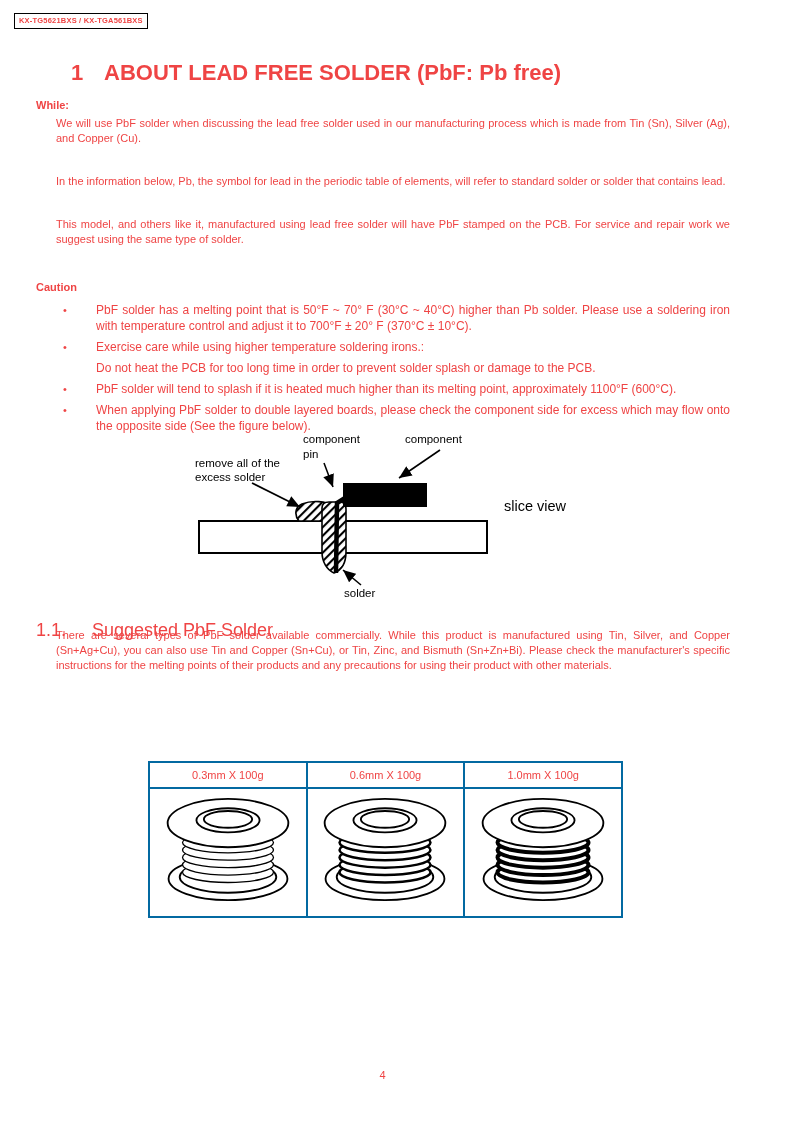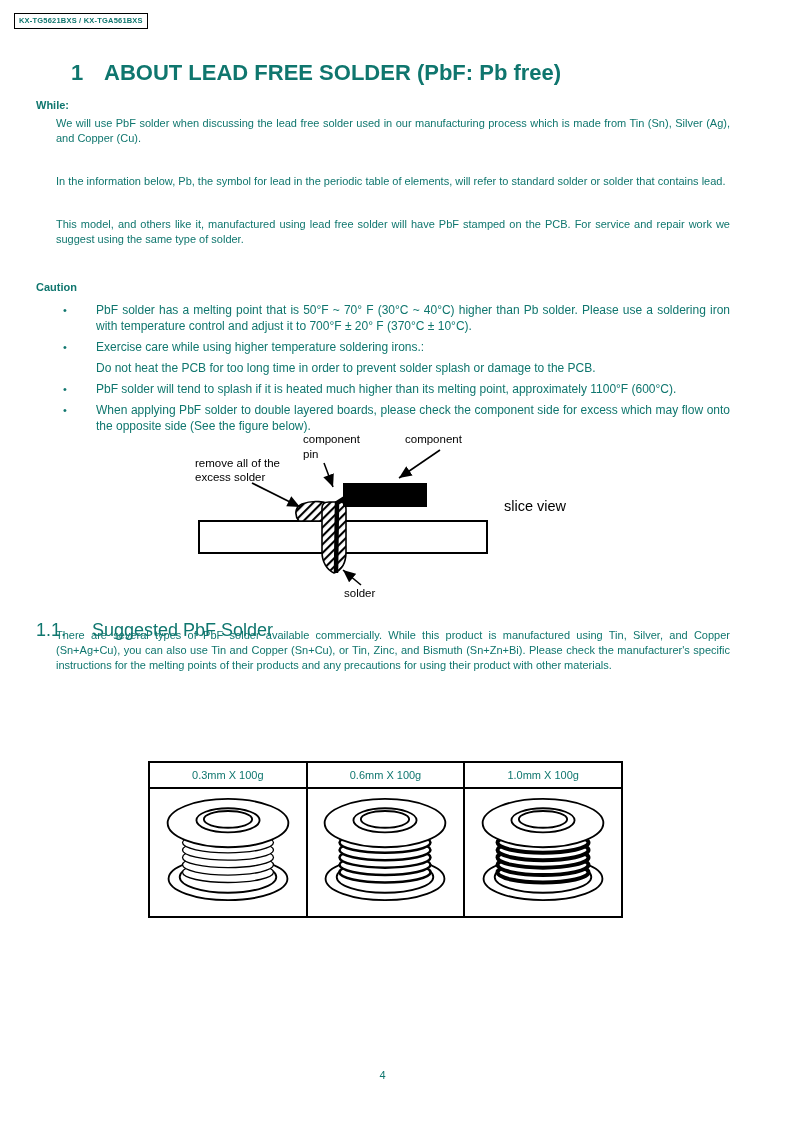--- a/index.html
+++ b/index.html
@@ -1,18 +1,18 @@
 <!DOCTYPE html>
 <html><head>
 <meta charset="utf-8">
 <style>
   html,body{margin:0;padding:0;background:#fff;}
   .page{
     position:relative; width:793px; height:1122px; background:#ffffff;
-    font-family:"Liberation Sans", sans-serif; color:#0f766e; overflow:hidden;
+    font-family:"Liberation Sans", sans-serif; color:#ef4444; overflow:hidden;
   }
   .model-box{
     position:absolute; left:14px; top:13px;
     border:1px solid #000; padding:2px 4px 3px 4px;
     font-size:7.5px; font-weight:bold; letter-spacing:.2px; white-space:nowrap;
   }
   .h1{
     position:absolute; left:36px; top:60px; font-size:22px; font-weight:bold;
     white-space:nowrap; line-height:26px;margin-left:35px;
   }
@@ -41,21 +41,21 @@
   }
   .h2 .num{display:inline-block; width:56px;}
   .sec-paras{position:absolute; left:56px; top:628px; width:674px;}
   .sec-paras p{
     margin:0 0 7px 0; font-size:11px; line-height:15px; text-align:justify;
   }
   table.sizes{
     position:absolute; left:148px; top:761px; width:475px;
     border-collapse:collapse; table-layout:fixed;
   }
-  table.sizes th, table.sizes td{border:2px solid #000000;}
+  table.sizes th, table.sizes td{border:2px solid #0369a1;}
   table.sizes th{
     height:24px; font-size:11px; font-weight:400; text-align:center; padding:0;
   }
   table.sizes td{
     height:124px; text-align:center; vertical-align:middle; padding:1px 0 2px 0;
   }
   .spool ellipse{fill:#fff; stroke:#000;}
   .spool .flange{stroke-width:2;}
   .spool.t03 .coil{stroke-width:1.4;}
   .spool.t06 .coil{stroke-width:2.7;}

